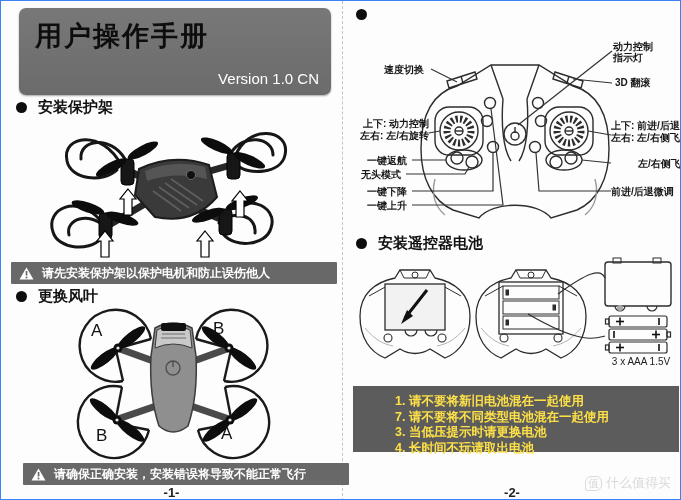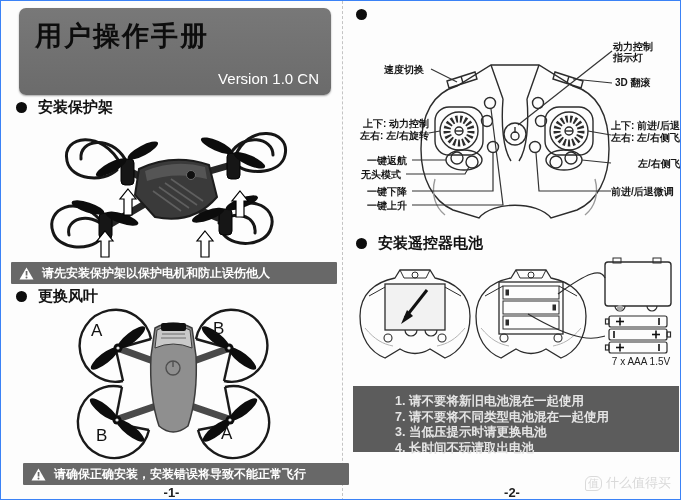--- a/index.html
+++ b/index.html
@@ -24,21 +24,21 @@
   
   .warnbar{
     height:22px;background:#686868;color:#fff;font-size:12px;font-weight:bold;
     display:flex;align-items:center;gap:8px;padding:0 8px;box-sizing:border-box;border-radius:1px;
   }
   .warnbar svg{flex:0 0 auto;}
   
   .rlab{position:absolute;font-size:10px;font-weight:bold;line-height:11.5px;color:#161616;white-space:nowrap;}
   
   .notes{
-    left:352px;top:385px;width:326px;height:66px;background:#5c5c5c;color:#e5e5e5;
+    left:352px;top:385px;width:326px;height:66px;background:#5c5c5c;color:#fde047;
     font-size:12.5px;line-height:15.5px;padding:8px 6px 0 42px;box-sizing:border-box;font-weight:bold;
   }
   .pagenum{font-size:13px;font-weight:bold;color:#222;text-align:center;}
   .ab{position:absolute;font-size:17px;color:#111;font-family:"Liberation Sans",sans-serif;}
   .watermark{right:9px;bottom:7px;font-size:13px;color:#d9d9d9;display:flex;align-items:center;gap:4px;}
   .watermark .wlogo{border:1px solid #dadada;border-radius:6px 6px 6px 2px;padding:0 2px;font-size:11px;line-height:13px;}
   .battspec{font-size:10px;color:#222;text-align:center;}
   svg{display:block;}
 </style>
 </head>
@@ -348,21 +348,21 @@
         <line x1="267" y1="63.5" x2="267" y2="71.5"></line>
       <line x1="306" y1="64" x2="306" y2="71"></line>
       <line x1="261" y1="77" x2="261" y2="84"></line>
       <line x1="299" y1="80.5" x2="307" y2="80.5"></line>
         <line x1="303" y1="76.5" x2="303" y2="84.5"></line>
       <line x1="263" y1="93.5" x2="271" y2="93.5"></line>
         <line x1="267" y1="89.5" x2="267" y2="97.5"></line>
       <line x1="306" y1="90" x2="306" y2="97"></line>
     </g>
   </svg>
-  <div class="abs battspec" style="left:600px;top:355px;width:80px;">7 x AAA 1.5V</div>
+  <div class="abs battspec" style="left:600px;top:355px;width:80px;">3 x AAA 1.5V</div>
 
   <div class="abs notes">
     <div>1. 请不要将新旧电池混在一起使用</div>
     <div>7. 请不要将不同类型电池混在一起使用</div>
     <div>3. 当低压提示时请更换电池</div>
     <div>4. 长时间不玩请取出电池</div>
   </div>
 
   <div class="abs pagenum" style="left:341px;top:484px;width:340px;">-2-</div>
 

